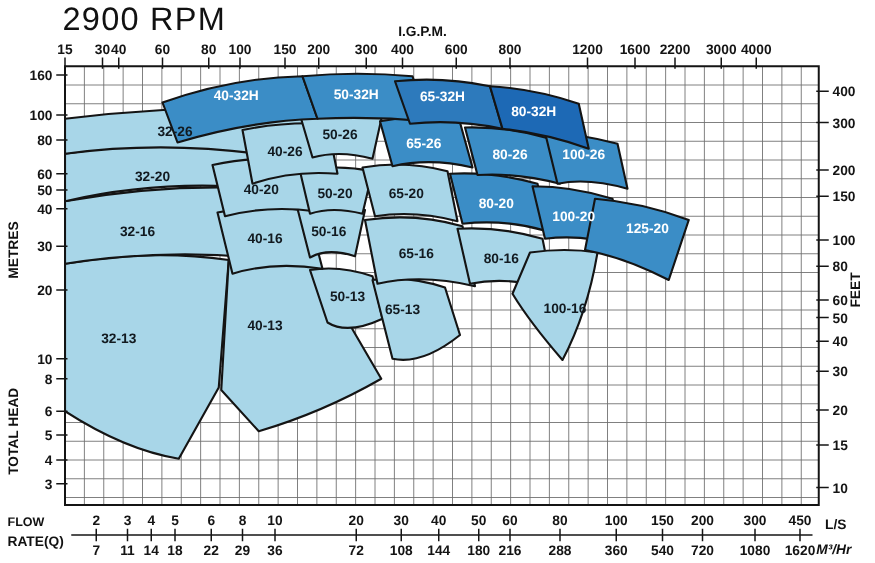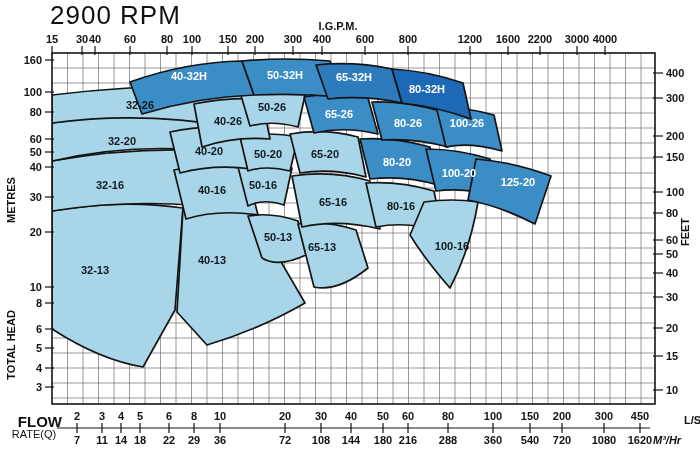--- a/index.html
+++ b/index.html
@@ -6,23 +6,23 @@
   #stage{position:relative;width:700px;height:450px;background:#ffffff;overflow:hidden;
          font-family:"Liberation Sans",sans-serif;color:#111;}
   .abs{position:absolute;}
   #chart-title{left:50px;top:0px;font-size:26px;font-weight:normal;letter-spacing:1px;color:#111;}
   #igpm-label{left:302px;top:20px;width:72px;text-align:center;font-size:11px;font-weight:bold;}
   .vlabel{font-size:11px;font-weight:bold;text-align:center;width:90px;height:14px;
           transform:rotate(-90deg);}
   #metres-label{left:-33px;top:193px;}
   #totalhead-label{left:-33px;top:338px;}
   #feet-label{left:641px;top:225px;}
-  #flow-label{left:6px;top:413px;width:56px;text-align:right;font-size:15px;font-weight:bold;}
-  #rateq-label{left:6px;top:428px;width:56px;text-align:center;font-size:11px;font-weight:normal;}
-  #ls-unit{left:660px;top:414px;font-size:11px;font-weight:bold;margin-left:24px;}
+  #flow-label{left:6px;top:413px;width:56px;text-align:left;font-size:10px;font-weight:bold;}
+  #rateq-label{left:6px;top:428px;width:56px;text-align:left;font-size:11px;font-weight:bold;}
+  #ls-unit{left:660px;top:414px;font-size:11px;font-weight:bold;}
   #m3hr-unit{left:653px;top:434px;font-size:11px;font-weight:bold;font-style:italic;}
   svg text{font-family:"Liberation Sans",sans-serif;}
 </style>
 </head>
 <body>
 
 <div id="stage">
   <svg id="plot-svg" class="abs" width="700" height="450" viewBox="0 0 700 450" style="left:0;top:0;">
       <defs>
         <clipPath id="plotclip">

